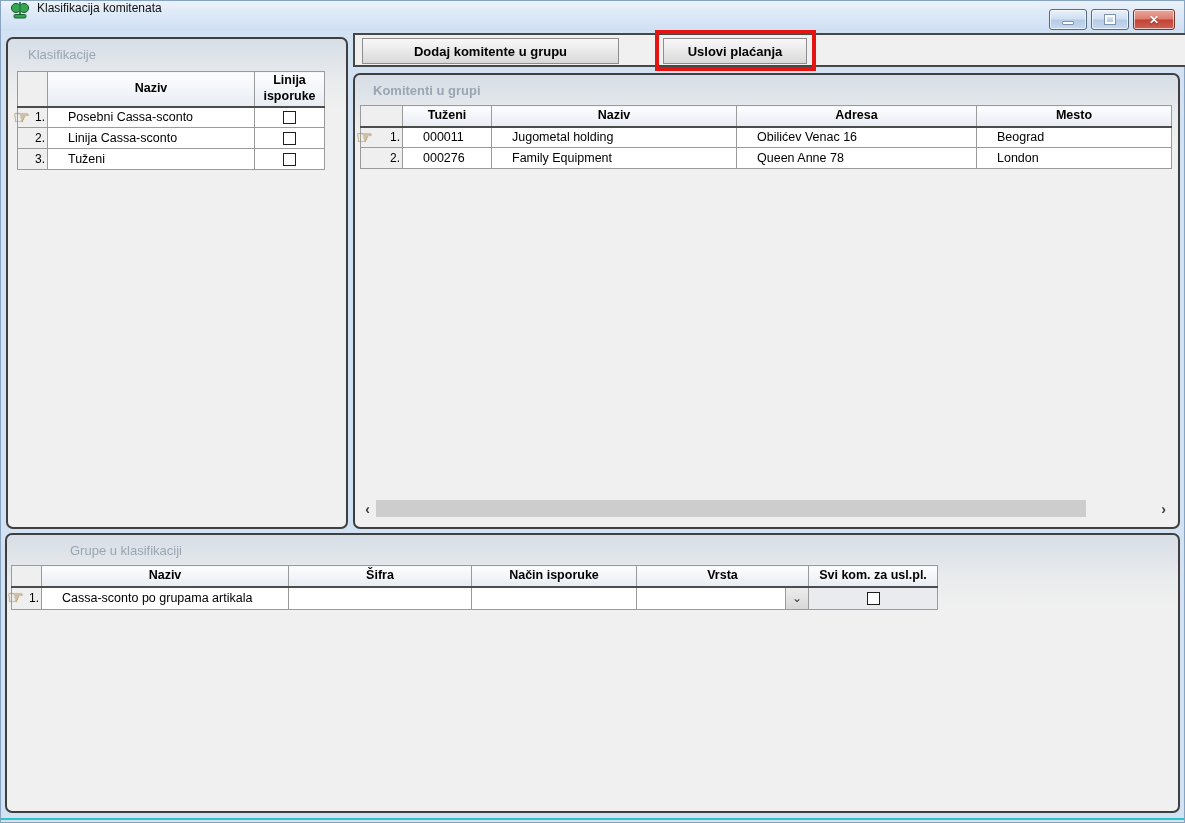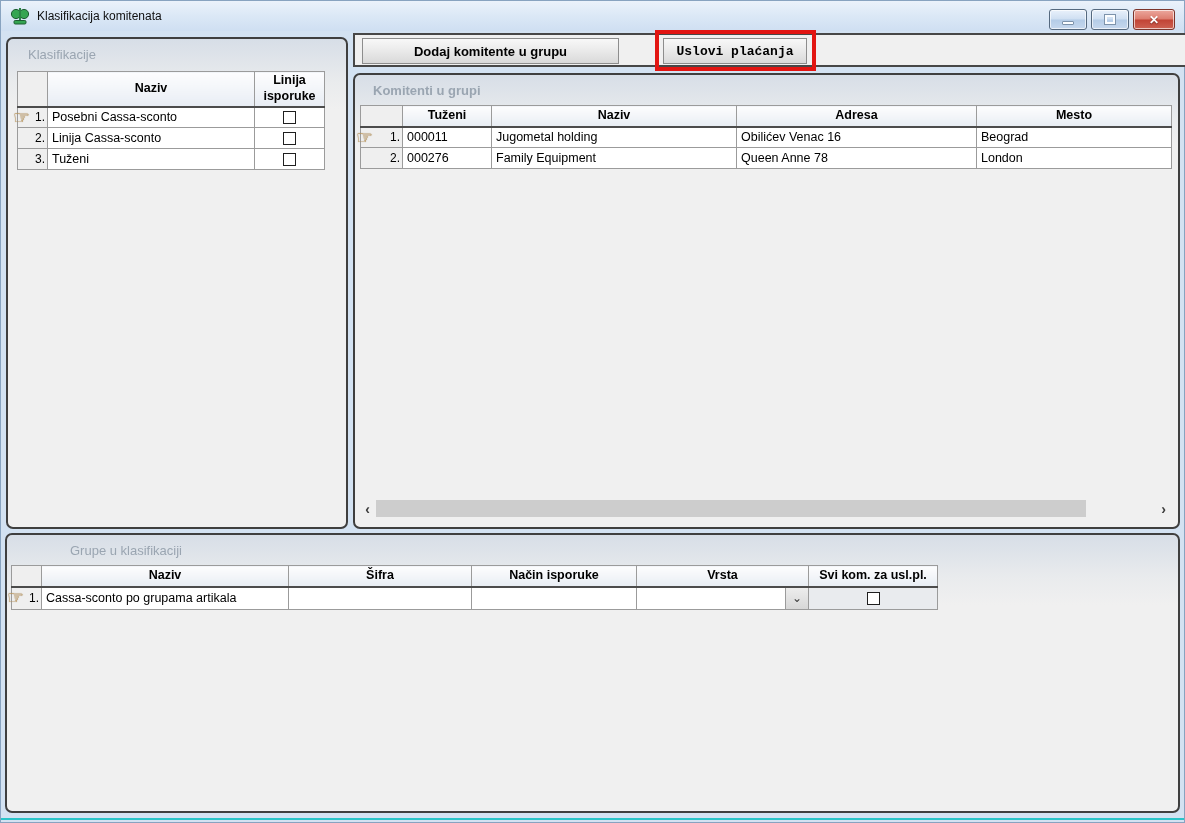--- a/index.html
+++ b/index.html
@@ -4,21 +4,21 @@
 <style>
   * { box-sizing: border-box; margin: 0; padding: 0; }
   html,body { width:1185px; height:823px; overflow:hidden;
     font-family:"Liberation Sans", sans-serif; }
   .window { position:relative; width:1185px; height:823px;
     background:#d3e2f2; border:1px solid #88a3c0; }
 
   
   .titlebar { position:absolute; left:0; top:0; right:0; height:30px;
     background:linear-gradient(180deg,#ebf2fb 0%,#dbe8f6 50%,#cfdff2 100%);
-    display:flex; align-items:center; padding-left:9px; }
+    display:flex; padding-left:9px; }
   .app-icon { width:20px; height:18px; display:inline-block; }
   .title { font-size:12px; color:#101010; margin-left:7px; }
   .winbtns { position:absolute; right:9px; top:8px; display:flex; gap:4px; }
   .winbtn { width:38px; height:21px; border:1px solid #55697f; border-radius:3px;
     display:flex; align-items:center; justify-content:center;
     background:linear-gradient(180deg,#e9f1fb 0%,#cfdff2 48%,#b4cce7 52%,#c6d8ee 100%);
     box-shadow:inset 0 0 0 1px rgba(255,255,255,.65); cursor:default; }
   .winbtn.close { width:42px;
     background:linear-gradient(180deg,#eba89e 0%,#dd7c6e 48%,#c14335 52%,#cd6253 100%);
     border-color:#7c342b; }
@@ -44,21 +44,21 @@
   .red-box { position:absolute; left:654px; top:29px; width:161px; height:41px;
     border:4px solid #e21512; pointer-events:none; }
 
   
   table.grid { position:absolute; border-collapse:collapse; table-layout:fixed;
     font-size:12.5px; color:#000; }
   .grid th { background:linear-gradient(180deg,#fdfdfe,#e8edf4);
     border:1px solid #9b9b9b; border-bottom:2px solid #4c4c4c;
     font-weight:bold; text-align:center; padding:1px 3px; height:21px;
     font-size:12.5px; line-height:1.25; }
-  .grid td { border:1px solid #9b9b9b; height:21px; padding:0 4px;
+  .grid td { border:1px solid #9b9b9b; height:21px; padding:0 20px;
     background:#fff; overflow:hidden; white-space:nowrap; }
   .grid th.sel-h, .grid td.sel { background:#efefef; }
   .grid td.sel { text-align:right; position:relative; font-size:12px;
     padding:0 2px 0 0; overflow:visible; }
   .two-line th { height:35px; }
   .hand { position:absolute; left:-5px; top:0px; font-size:19px; line-height:19px;
     color:#d2a968; text-shadow:0 0 1px #6b5636; pointer-events:none; }
   .checkbox { display:inline-block; width:13px; height:13px; background:#fff;
     border:1px solid #1f1f1f; vertical-align:middle; }
   .cb-cell { text-align:center; }
@@ -105,21 +105,21 @@
         <span class="g-max"></span>
       </div>
       <div class="winbtn close">
         <span class="g-close">✕</span>
       </div>
     </div>
   </div>
 
   <div class="strip"></div>
   <button class="btn" style="left:361px; top:37px; width:257px;">Dodaj komitente u grupu</button>
-  <button class="btn" style="left:662px; top:37px; width:144px;font-family:Liberation Mono, monospace;">Uslovi plaćanja</button>
+  <button class="btn" style="left:662px; top:37px; width:144px;">Uslovi plaćanja</button>
   <div class="red-box"></div>
 
   <div class="panel" style="left:5px; top:36px; width:342px; height:492px;"></div>
   <span class="panel-label" style="left:27px; top:46px;">Klasifikacije</span>
 
   <table class="grid two-line" style="left:16px; top:70px;">
     <colgroup>
         <col style="width:30px">
         <col style="width:207px">
         <col style="width:70px">

